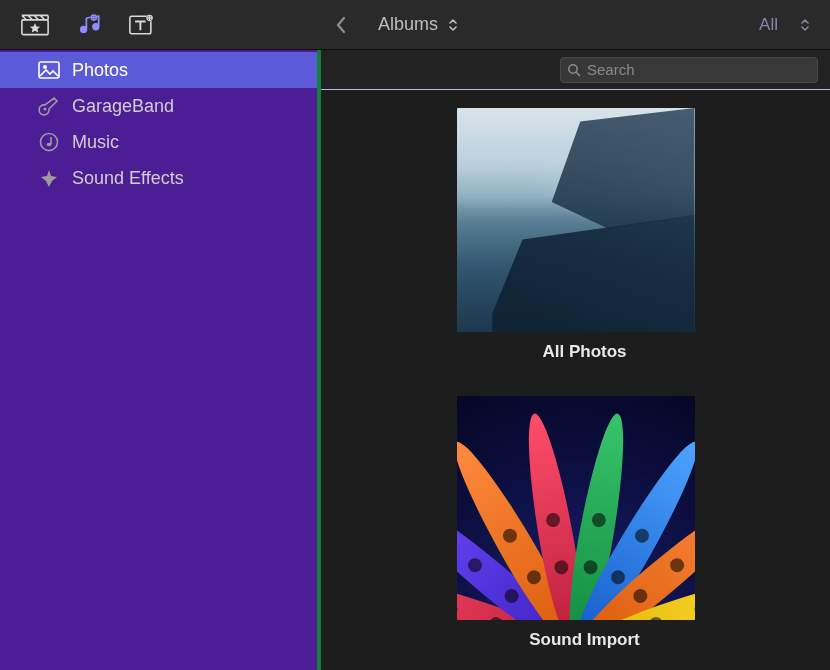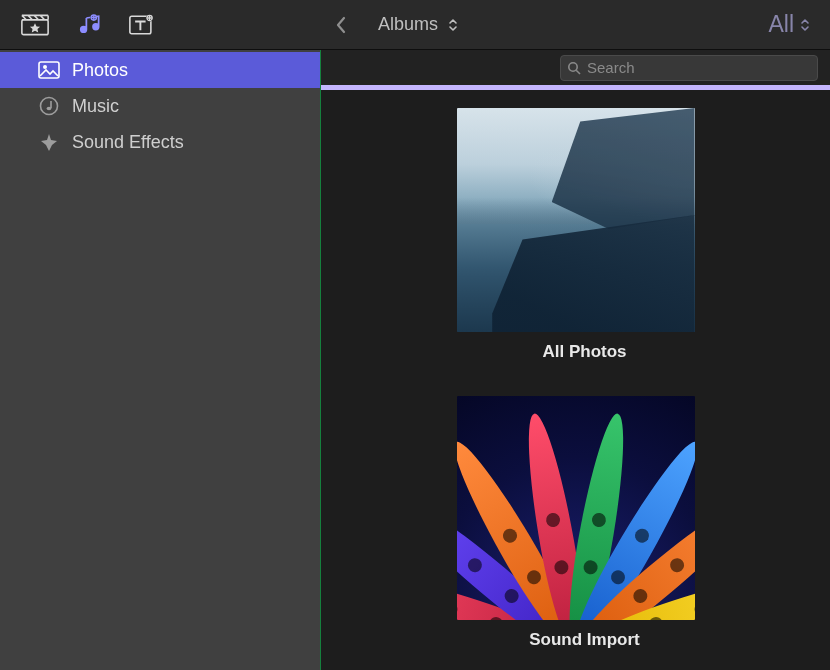--- a/index.html
+++ b/index.html
@@ -12,29 +12,29 @@
     .tab-btn svg { width:28px; height:22px; }
     .tab-btn .fill-off { fill:#d9d9d9; }
     .tab-btn .fill-on  { fill:#8d8dff; }
     .tab-btn .stroke-off{ stroke:#d9d9d9; }
     .tab-btn .stroke-on { stroke:#8d8dff; }
     .top-right { flex:1; display:flex; align-items:center; justify-content:flex-start; padding:0 14px 0 0; position:relative; }
     .back-chevron { width:24px; display:flex; align-items:center; justify-content:center; margin-left:8px; color:#9a9a9a; }
     .breadcrumb { flex:0; display:flex; align-items:center; gap:10px; margin-left:26px; color:#bfbfbf; font-size:18px; font-weight:500; }
     .updown { display:flex; flex-direction:column; gap:0; }
     .spacer { flex:1; }
-    .filter-all { display:flex; align-items:center; gap:6px; color:#8885aa; font-size:23px; margin-right:6px; }
+    .filter-all { display:flex; align-items:center; gap:22px; color:#8885aa; font-size:17px; margin-right:6px; }
     .content { flex:1; display:flex; min-height:0; }
-    .sidebar { width:321px; background:#404040; border-right:1px solid #15803d; }
+    .sidebar { width:321px; background:#4c1d95; border-right:4px solid #15803d; }
     .sidebar ul { list-style:none; padding-top:2px; }
     .sidebar li { display:flex; align-items:center; gap:12px; height:36px; padding-left:38px; font-size:18px; color:#cfcfcf; cursor:default; }
     .sidebar li.selected { background:#5b5bd9; color:#fff; }
     .sidebar li .icon { width:22px; height:20px; display:flex; align-items:center; justify-content:center; }
     .main { flex:1; display:flex; flex-direction:column; background:#1d1d1d; }
-    .searchbar { height:40px; display:flex; align-items:center; justify-content:flex-end; padding:0 12px; background:#222; border-bottom:5px solid #c4b5fd; }
+    .searchbar { height:40px; display:flex; align-items:center; justify-content:flex-end; padding:0 12px; background:#222; border-bottom:1px solid #c4b5fd; }
     .search { width:258px; height:26px; background:#383838; border:1px solid #4a4a4a; border-radius:4px; display:flex; align-items:center; padding:0 6px; gap:6px; }
     .search input { flex:1; background:transparent; border:none; outline:none; color:#ddd; font-size:15px; }
     .search input::placeholder { color:#8a8a8a; }
     .grid { flex:1; overflow:auto; display:flex; flex-direction:column; align-items:center; padding:18px 0 20px 0; gap:34px; }
     .album { display:flex; flex-direction:column; align-items:center; gap:10px; }
     .thumb { width:238px; height:224px; border-radius:1px; position:relative; overflow:hidden; }
     .album-label { font-size:17px; font-weight:700; color:#e8e8e8;margin-left:18px; }
     
     .thumb-coast {
       background:
@@ -134,20 +134,29 @@
             <svg width="22" height="18" viewBox="0 0 22 18">
                 <rect x="1" y="1" width="20" height="16" rx="2" fill="none" stroke="#fff" stroke-width="1.6"></rect>
                 <circle cx="7" cy="6" r="2" fill="#fff"></circle>
                 <path d="M2 15 L8 9 L12 13 L15 10 L20 15" stroke="#fff" stroke-width="1.6" fill="none"></path>
               </svg>
           </span>
           <span>Photos</span>
         </li>
         <li>
           <span class="icon">
+            <svg width="22" height="20" viewBox="0 0 22 20">
+                <path d="M16 2 L19 5 L11 13 A5 5 0 1 1 7 9 Z" fill="none" stroke="#9d9d9d" stroke-width="1.6"></path>
+                <circle cx="7" cy="13" r="1.5" fill="#9d9d9d"></circle>
+              </svg>
+          </span>
+          <span>GarageBand</span>
+        </li>
+        <li>
+          <span class="icon">
             <svg width="20" height="20" viewBox="0 0 20 20">
                 <circle cx="10" cy="10" r="8.5" fill="none" stroke="#9d9d9d" stroke-width="1.6"></circle>
                 <path d="M12 5 L12 12" stroke="#9d9d9d" stroke-width="1.6"></path>
                 <ellipse cx="10" cy="12.5" rx="2.4" ry="1.8" fill="#9d9d9d"></ellipse>
               </svg>
           </span>
           <span>Music</span>
         </li>
         <li>
           <span class="icon">

